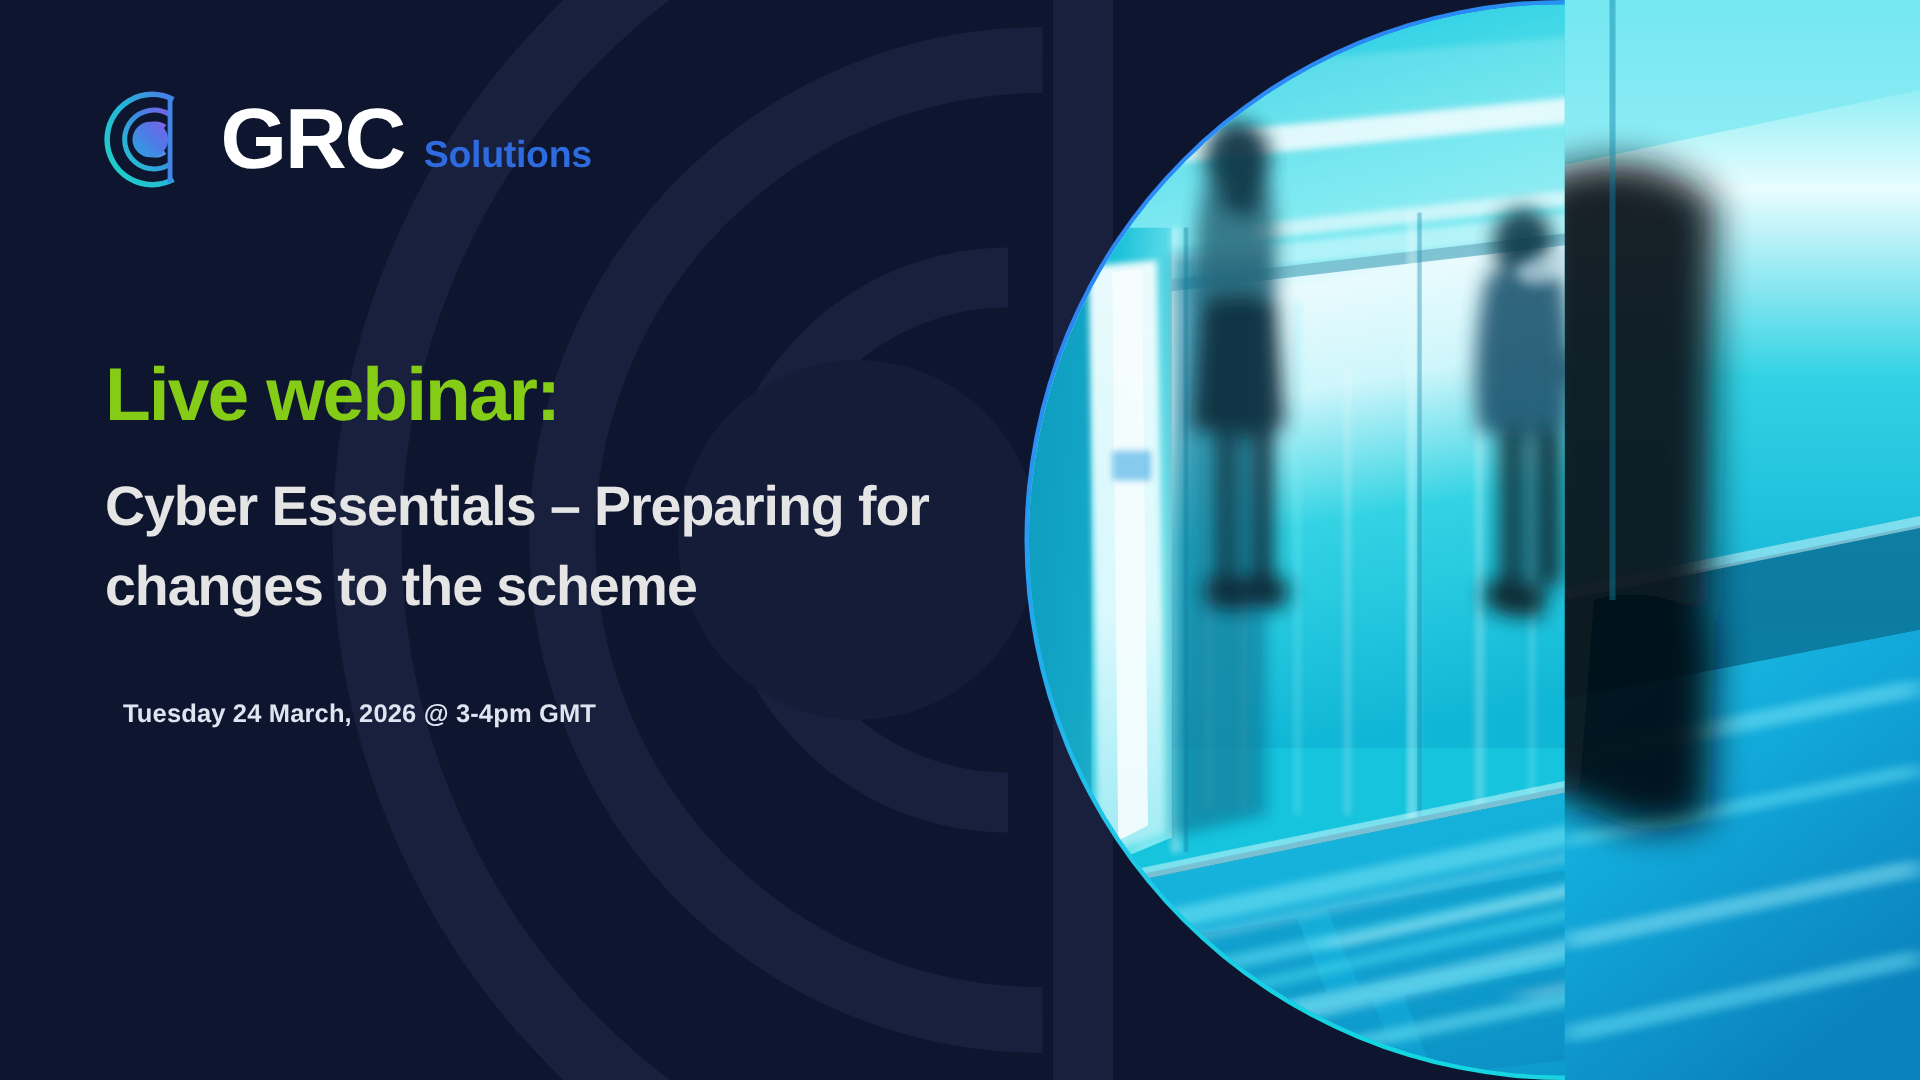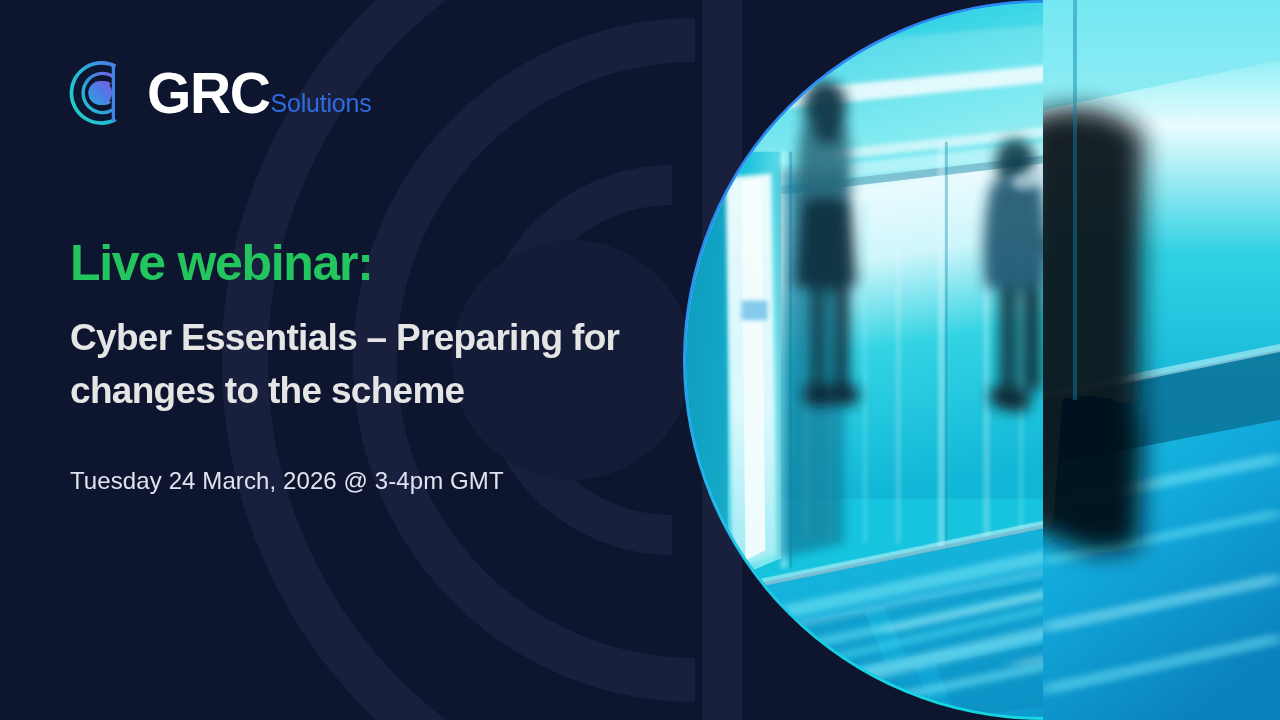--- a/index.html
+++ b/index.html
@@ -35,70 +35,71 @@
     display:flex;
     align-items:center;
     gap:9px;
     z-index:6;
   }
   .logo-mark { width:70px; height:70px; flex:0 0 auto; display:block; }
   .logo-mark svg { width:100%; height:100%; display:block; }
   .logo-wordmark {
     display:flex;
     align-items:baseline;
-    gap:1px;
+    gap:13px;
   }
   .logo-grc {
     font-size:57px;
     font-weight:700;
     color:#ffffff;
     letter-spacing:-1.4px;
     line-height:1;
   }
   .logo-solutions {
     font-size:25px;
-    font-weight:400;
+    font-weight:700;
     color:#2f6be0;
     letter-spacing:-0.2px;
     line-height:1;
     position:relative;
     top:-1px;
     margin-top:21px;
   }
 
   
   .copy {
     position:absolute;
     left:70px; top:236px;
     width:600px;
     z-index:6;
   }
   .eyebrow {
     font-size:50px;
     font-weight:700;
-    color:#22c55e;
+    color:#84cc16;
     letter-spacing:-1.3px;
     line-height:1.08;
     margin-bottom:22px;
   }
   .headline {
     font-size:37px;
     font-weight:700;
     color:#e5e5e5;
     letter-spacing:-0.7px;
     line-height:1.42;
     max-width:595px;
   }
   .datetime {
     margin-top:48px;
-    font-size:24px;
-    font-weight:400;
+    font-size:17px;
+    font-weight:700;
     color:#dfe4f0;
     letter-spacing:0.1px;
     line-height:1.3;
+    margin-left:12px;
   }
 
   
   .hero-wrap {
     position:absolute;
     left:683px; top:0px;
     width:720px; height:720px;
     z-index:4;
     pointer-events:none;
   }

